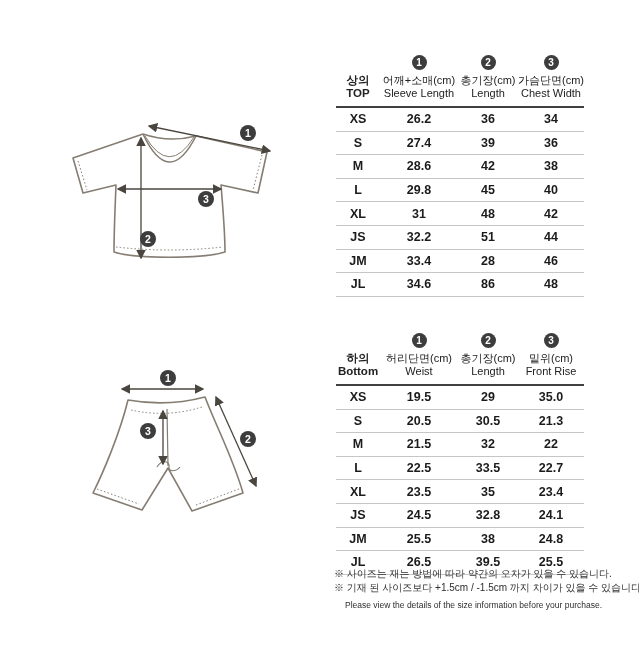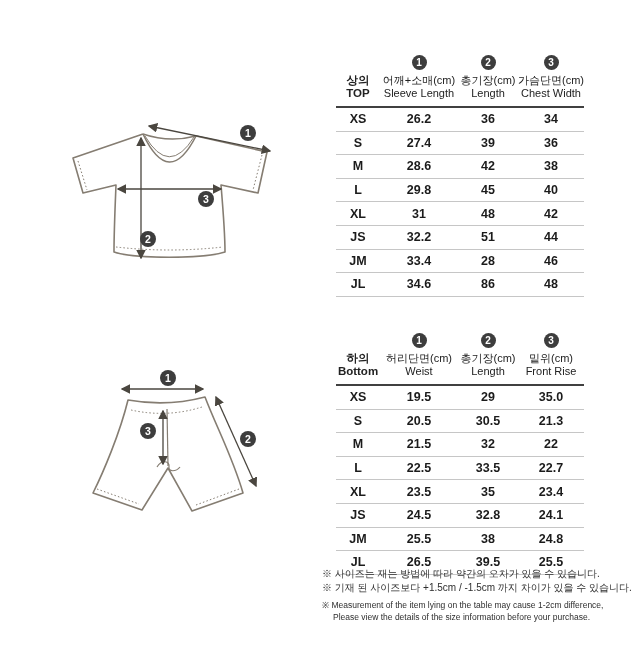--- a/index.html
+++ b/index.html
@@ -31,21 +31,21 @@
   }
   .label-row .ko{font-size:11px;line-height:13px;color:#222;white-space:nowrap;}
   .label-row .en{font-size:11px;line-height:13px;color:#222;white-space:nowrap;}
   .label-row th.corner .ko,.label-row th.corner .en{font-weight:bold;font-size:11.5px;}
   .size-table tbody td{
     height:22.6px;border-bottom:1px solid #c6c6c6;
     font-size:12.5px;font-weight:bold;color:#1b1b1b;
   }
   .size-table tbody td.size-cell{font-size:12.5px;}
   
-  .notes{position:absolute;left:322px;top:567px;width:296px;}
+  .notes{position:absolute;left:334px;top:567px;width:296px;}
   .note-ko{font-size:10px;line-height:14px;color:#2e2e2e;white-space:nowrap;}
   .note-en-block{margin-top:5px;}
   .note-en{font-size:8.5px;line-height:11.5px;color:#2e2e2e;white-space:nowrap;}
   .note-en.indent{padding-left:11px;}
 </style>
 </head>
 <body>
 
 <div id="canvas">
 
@@ -269,18 +269,17 @@
           <td class="value-cell">39.5</td>
           <td class="value-cell">25.5</td>
         </tr>
       </tbody>
   </table>
 
   <div class="notes">
     <div class="note-ko">※ 사이즈는 재는 방법에 따라 약간의 오차가 있을 수 있습니다.</div>
     <div class="note-ko">※ 기재 된 사이즈보다 +1.5cm / -1.5cm 까지 차이가 있을 수 있습니다.</div>
     <div class="note-en-block">
-      <div class="note-en">※ Measurement of the item lying on the table may cause 1-2cm difference,</div>
       <div class="note-en indent">Please view the details of the size information before your purchase.</div>
     </div>
   </div>
 
 </div>
 
 </body></html>

